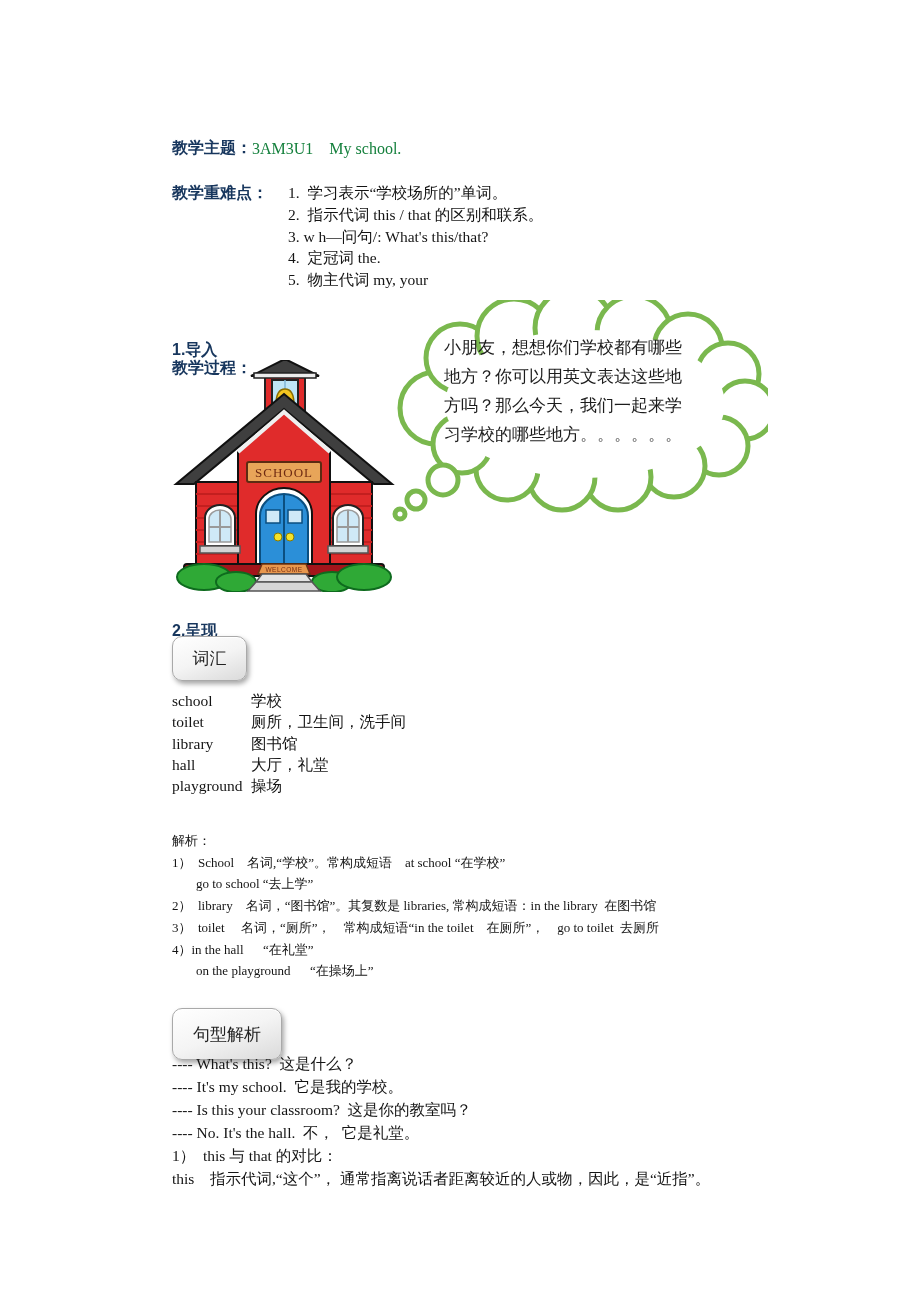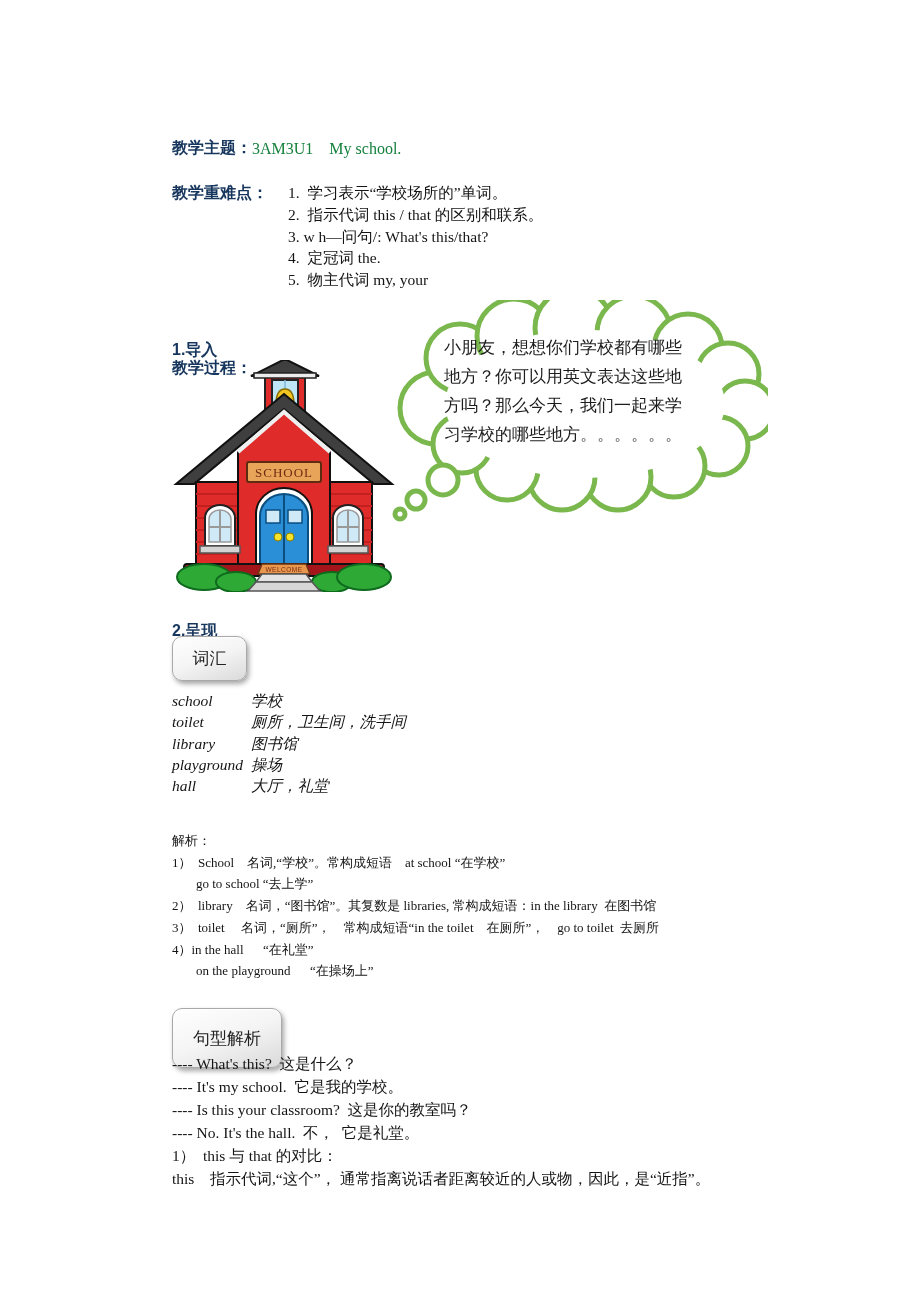--- a/index.html
+++ b/index.html
@@ -31,24 +31,24 @@
   }
   
   .badge {
     border-radius:10px; border:1px solid #a9a9a9;
     background:linear-gradient(160deg, #ffffff 0%, #f4f4f4 50%, #dadada 100%);
     box-shadow:2px 3px 5px rgba(0,0,0,0.35), inset 0 1px 0 #ffffff;
     display:flex; align-items:center; justify-content:center;
   }
   .badge span { font-size:17px; color:#222; }
   .vocab-badge { left:172px; top:636px; width:75px; height:45px; }
-  .sp-badge    { left:172px; top:1008px; width:110px; height:60px; }
+  .sp-badge    { left:172px; top:1008px; width:110px; height:52px; }
   
   .vocab-list { left:172px; top:690px; font-size:15.5px; }
-  .vrow { line-height:21.3px; white-space:pre;font-style:italic; }
+  .vrow { line-height:21.3px; white-space:pre; }
   .vw { display:inline-block; min-width:79px; }
   
   .analysis { left:172px; top:830px; font-size:13px; }
   .analysis > div { line-height:21.7px; white-space:pre; }
   .analysis .ind { padding-left:24px; }
   
   .sentences { left:172px; top:1052px; font-size:15.5px; }
   .sentences > div { line-height:23px; white-space:pre; }
 </style>
 </head>
@@ -189,22 +189,22 @@
 <div class="abs hd presentation-heading">2.呈现</div>
 
 <div class="abs badge vocab-badge">
   <span>词汇</span>
 </div>
 
 <div class="abs vocab-list">
   <div class="vrow"><span class="vw">school</span><span>学校</span></div>
   <div class="vrow"><span class="vw">toilet</span><span>厕所，卫生间，洗手间</span></div>
   <div class="vrow"><span class="vw">library</span><span>图书馆</span></div>
+  <div class="vrow"><span class="vw">hall</span><span>大厅，礼堂</span></div>
   <div class="vrow"><span class="vw">playground</span><span>操场</span></div>
-  <div class="vrow"><span class="vw">hall</span><span>大厅，礼堂</span></div>
 </div>
 
 <div class="abs analysis">
   <div>解析：</div>
   <div>1）  School　名词,“学校”。常构成短语　at school “在学校”</div>
   <div class="ind">go to school “去上学”</div>
   <div>2）  library　名词，“图书馆”。其复数是 libraries, 常构成短语：in the library  在图书馆</div>
   <div>3）  toilet　 名词，“厕所”，　常构成短语“in the toilet　在厕所”，　go to toilet  去厕所</div>
   <div>4）in the hall　  “在礼堂”</div>
   <div class="ind">on the playground　  “在操场上”</div>

